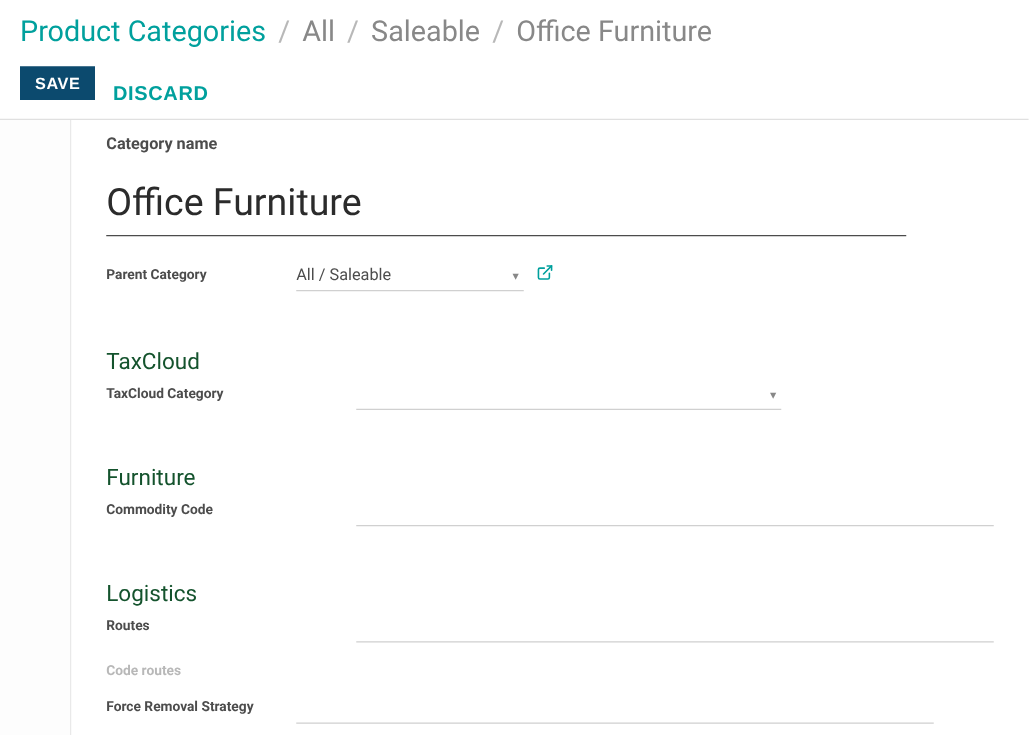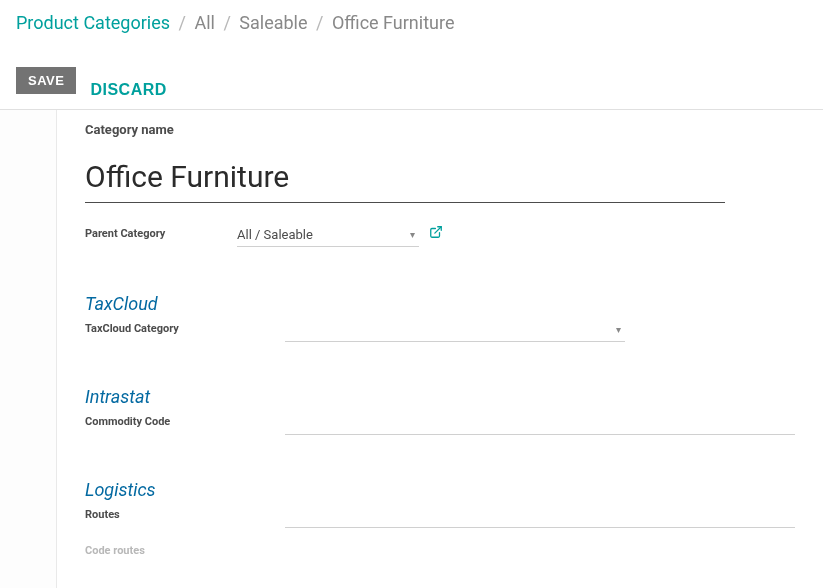--- a/index.html
+++ b/index.html
@@ -11,43 +11,43 @@
     width: 823px;
     height: 588px;
     overflow: hidden;
   }
 
   
   .header {
     padding: 12px 16px 10px 16px;
   }
   .breadcrumb {
-    font-size: 18px;
+    font-size: 23px;
     color: #a0a0a0;
-    margin-bottom: 28px;
+    margin-bottom: 8px;
   }
   .breadcrumb a {
     color: #00a09d;
     text-decoration: none;
   }
   .breadcrumb .sep {
     color: #b8b8b8;
     margin: 0 4px;
   }
   .breadcrumb .crumb {
     color: #888888;
   }
 
   .actions {
     display: flex;
     align-items: center;
     gap: 14px;
   }
   .btn-save {
-    background: #737373;
+    background: #0c4a6e;
     color: #ffffff;
     border: none;
     padding: 6px 12px;
     font-size: 13px;
     font-weight: 600;
     cursor: pointer;
     letter-spacing: 0.5px;
   }
   .btn-discard {
     background: none;
@@ -145,25 +145,24 @@
     display: inline-flex;
     margin-left: 10px;
     color: #00a09d;
     cursor: pointer;
     vertical-align: middle;
   }
   .ext-link svg { display:block; }
 
   .section-title {
     font-size: 18px;
-    color: #0369a1;
+    color: #14532d;
     margin-top: 46px;
     margin-bottom: 6px;
     font-weight: 400;
-    font-style: italic;
   }
   .section-title.tight { margin-top: 44px; }
 
   .field-row.compact { margin-top: 6px; gap: 48px; }
   .field-row.spaced { margin-top: 14px; }
 </style>
 </head>
 <body>
 
 <div class="header">
@@ -211,40 +210,41 @@
     <div class="section-title">TaxCloud</div>
     <div class="field-row compact">
       <div class="flabel">TaxCloud Category</div>
       <div class="finput-wrap">
         <input type="text" class="finput w340" value="" style="">
         <span class="chevron">▾</span>
       </div>
     </div>
 
     
-    <div class="section-title tight">Intrastat</div>
+    <div class="section-title tight">Furniture</div>
     <div class="field-row compact">
       <div class="flabel">Commodity Code</div>
       <div class="finput-wrap">
         <input type="text" class="finput w510" value="" style="">
       </div>
     </div>
 
     
     <div class="section-title tight">Logistics</div>
     <div class="field-row compact">
       <div class="flabel">Routes</div>
       <div class="finput-wrap">
         <input type="text" class="finput w510" value="" style="">
       </div>
     </div>
     <div class="field-row spaced">
       <div class="flabel muted">Code routes</div>
     </div>
     <div class="field-row spaced">
+      <div class="flabel">Force Removal Strategy</div>
       <div class="finput-wrap">
         <input type="text" class="finput w510" value="" style="">
       </div>
     </div>
 
     
     
 
   </div>
 </div>

